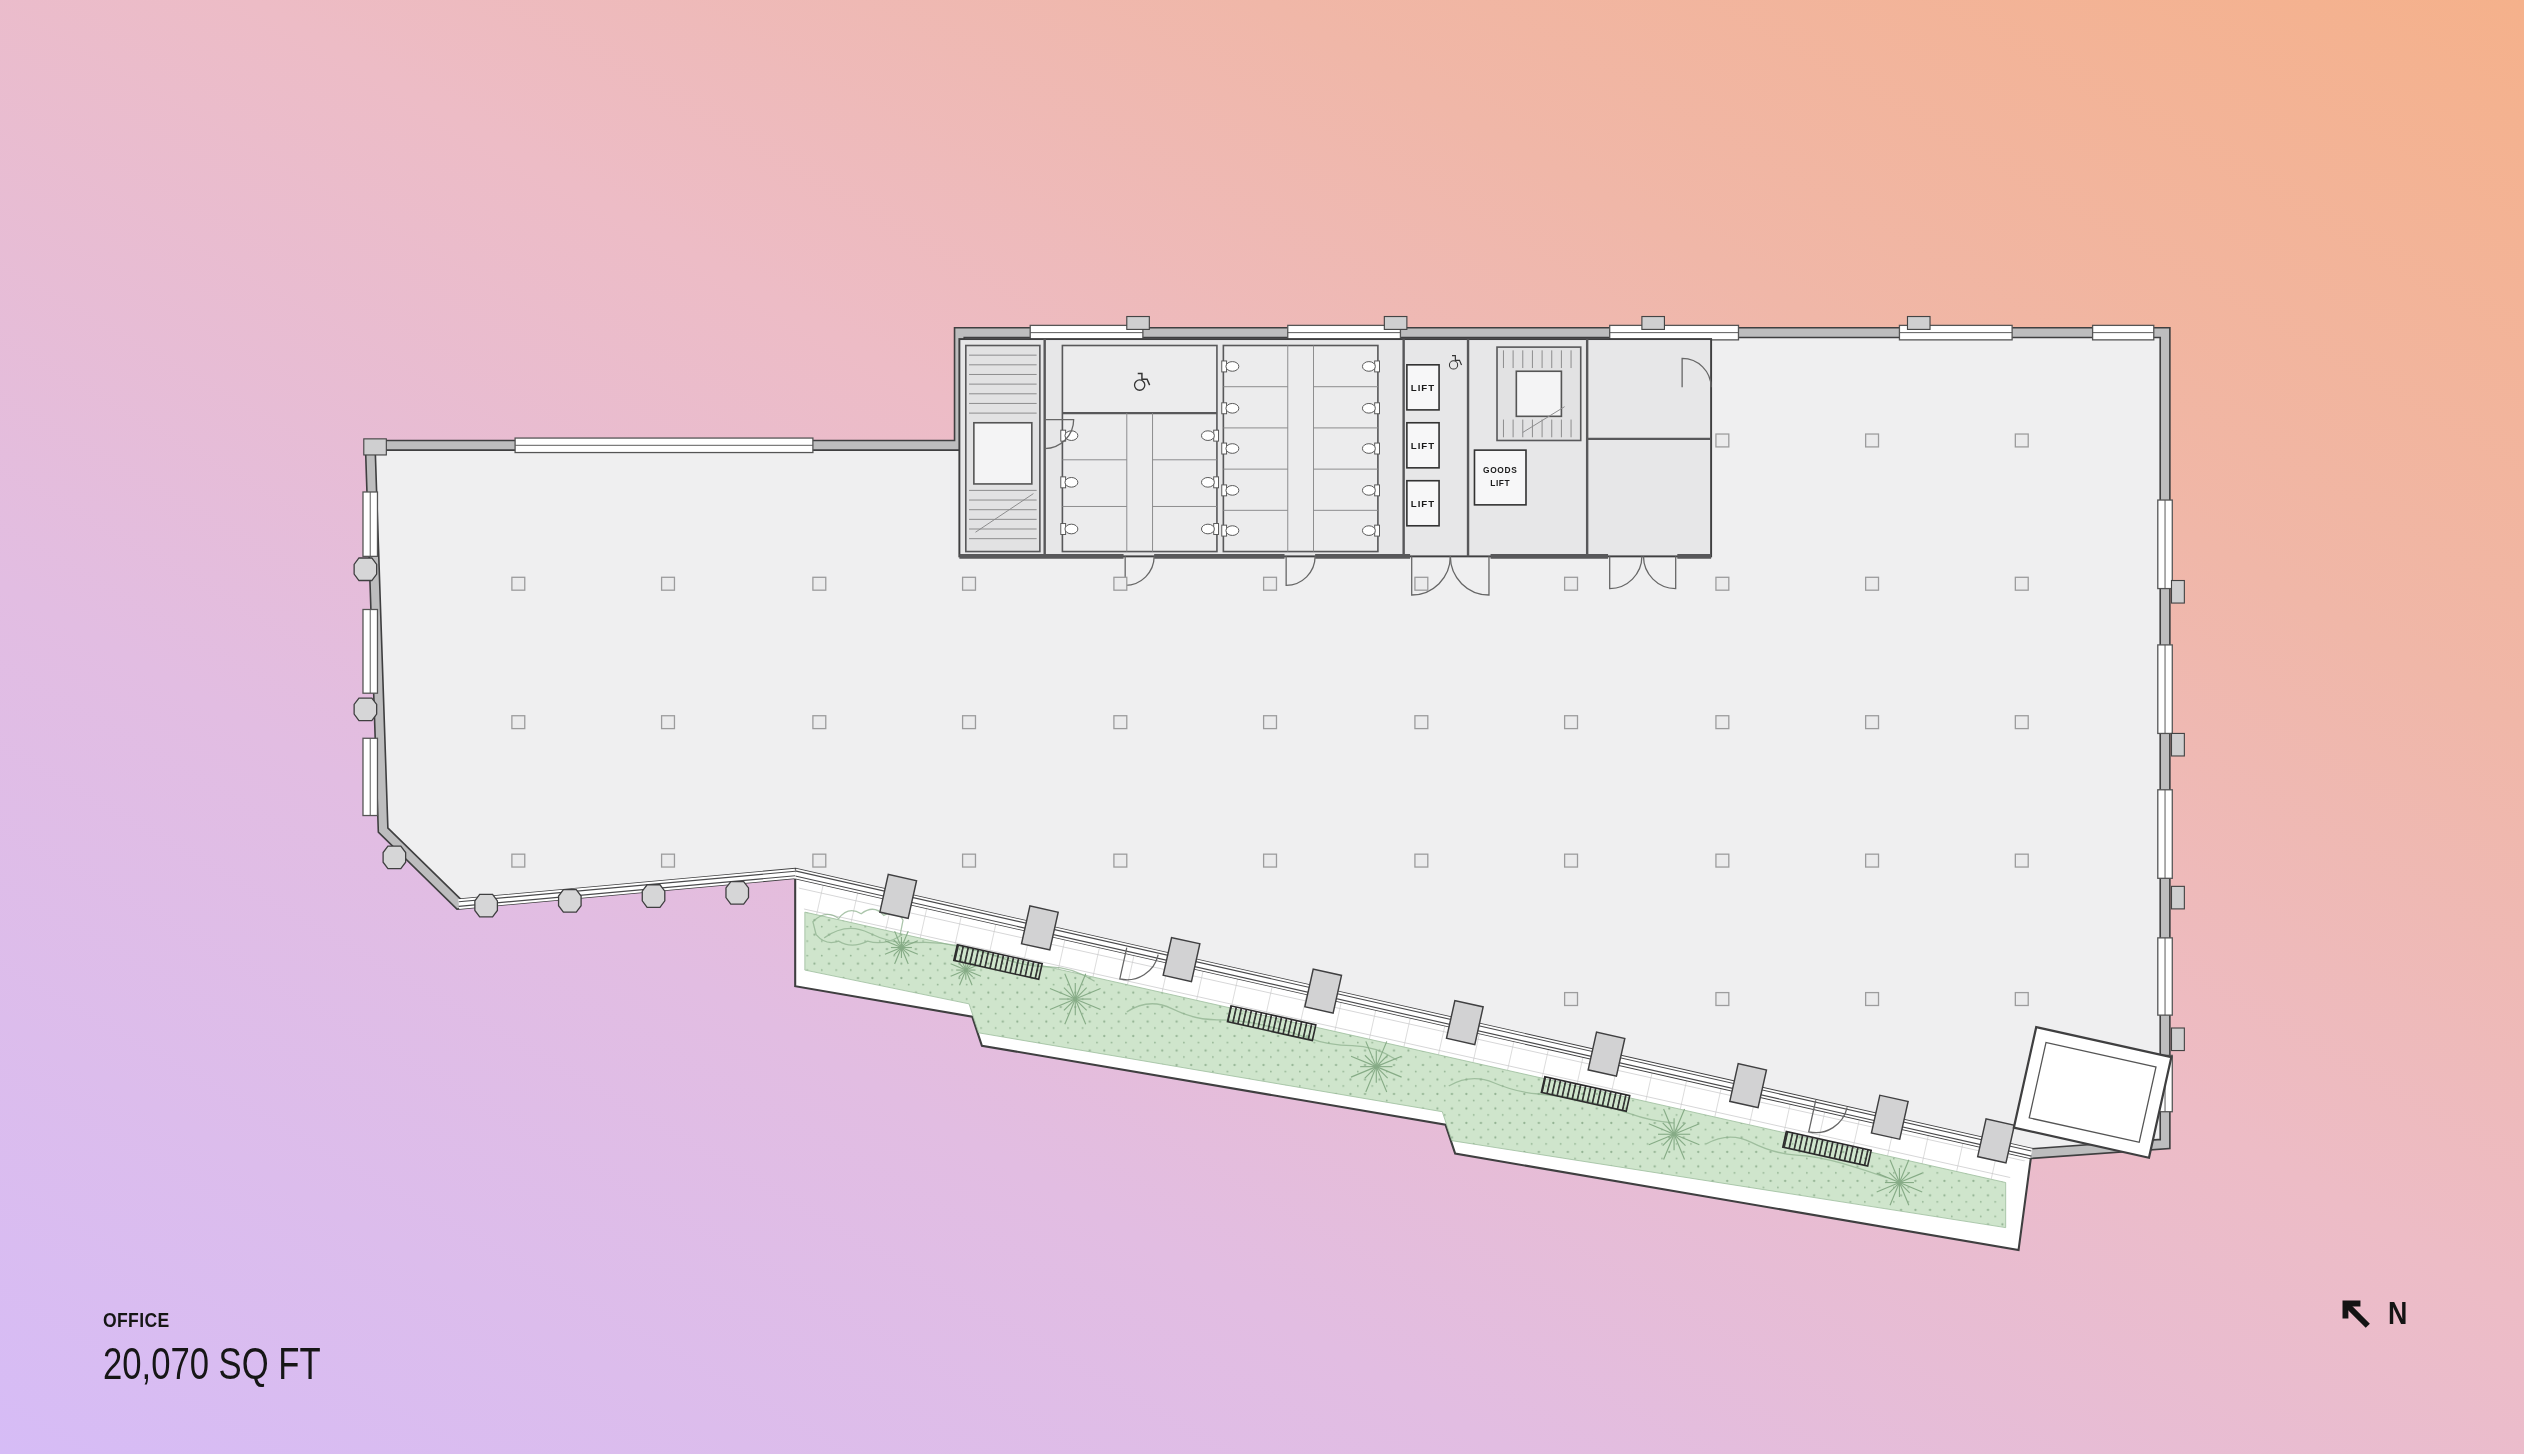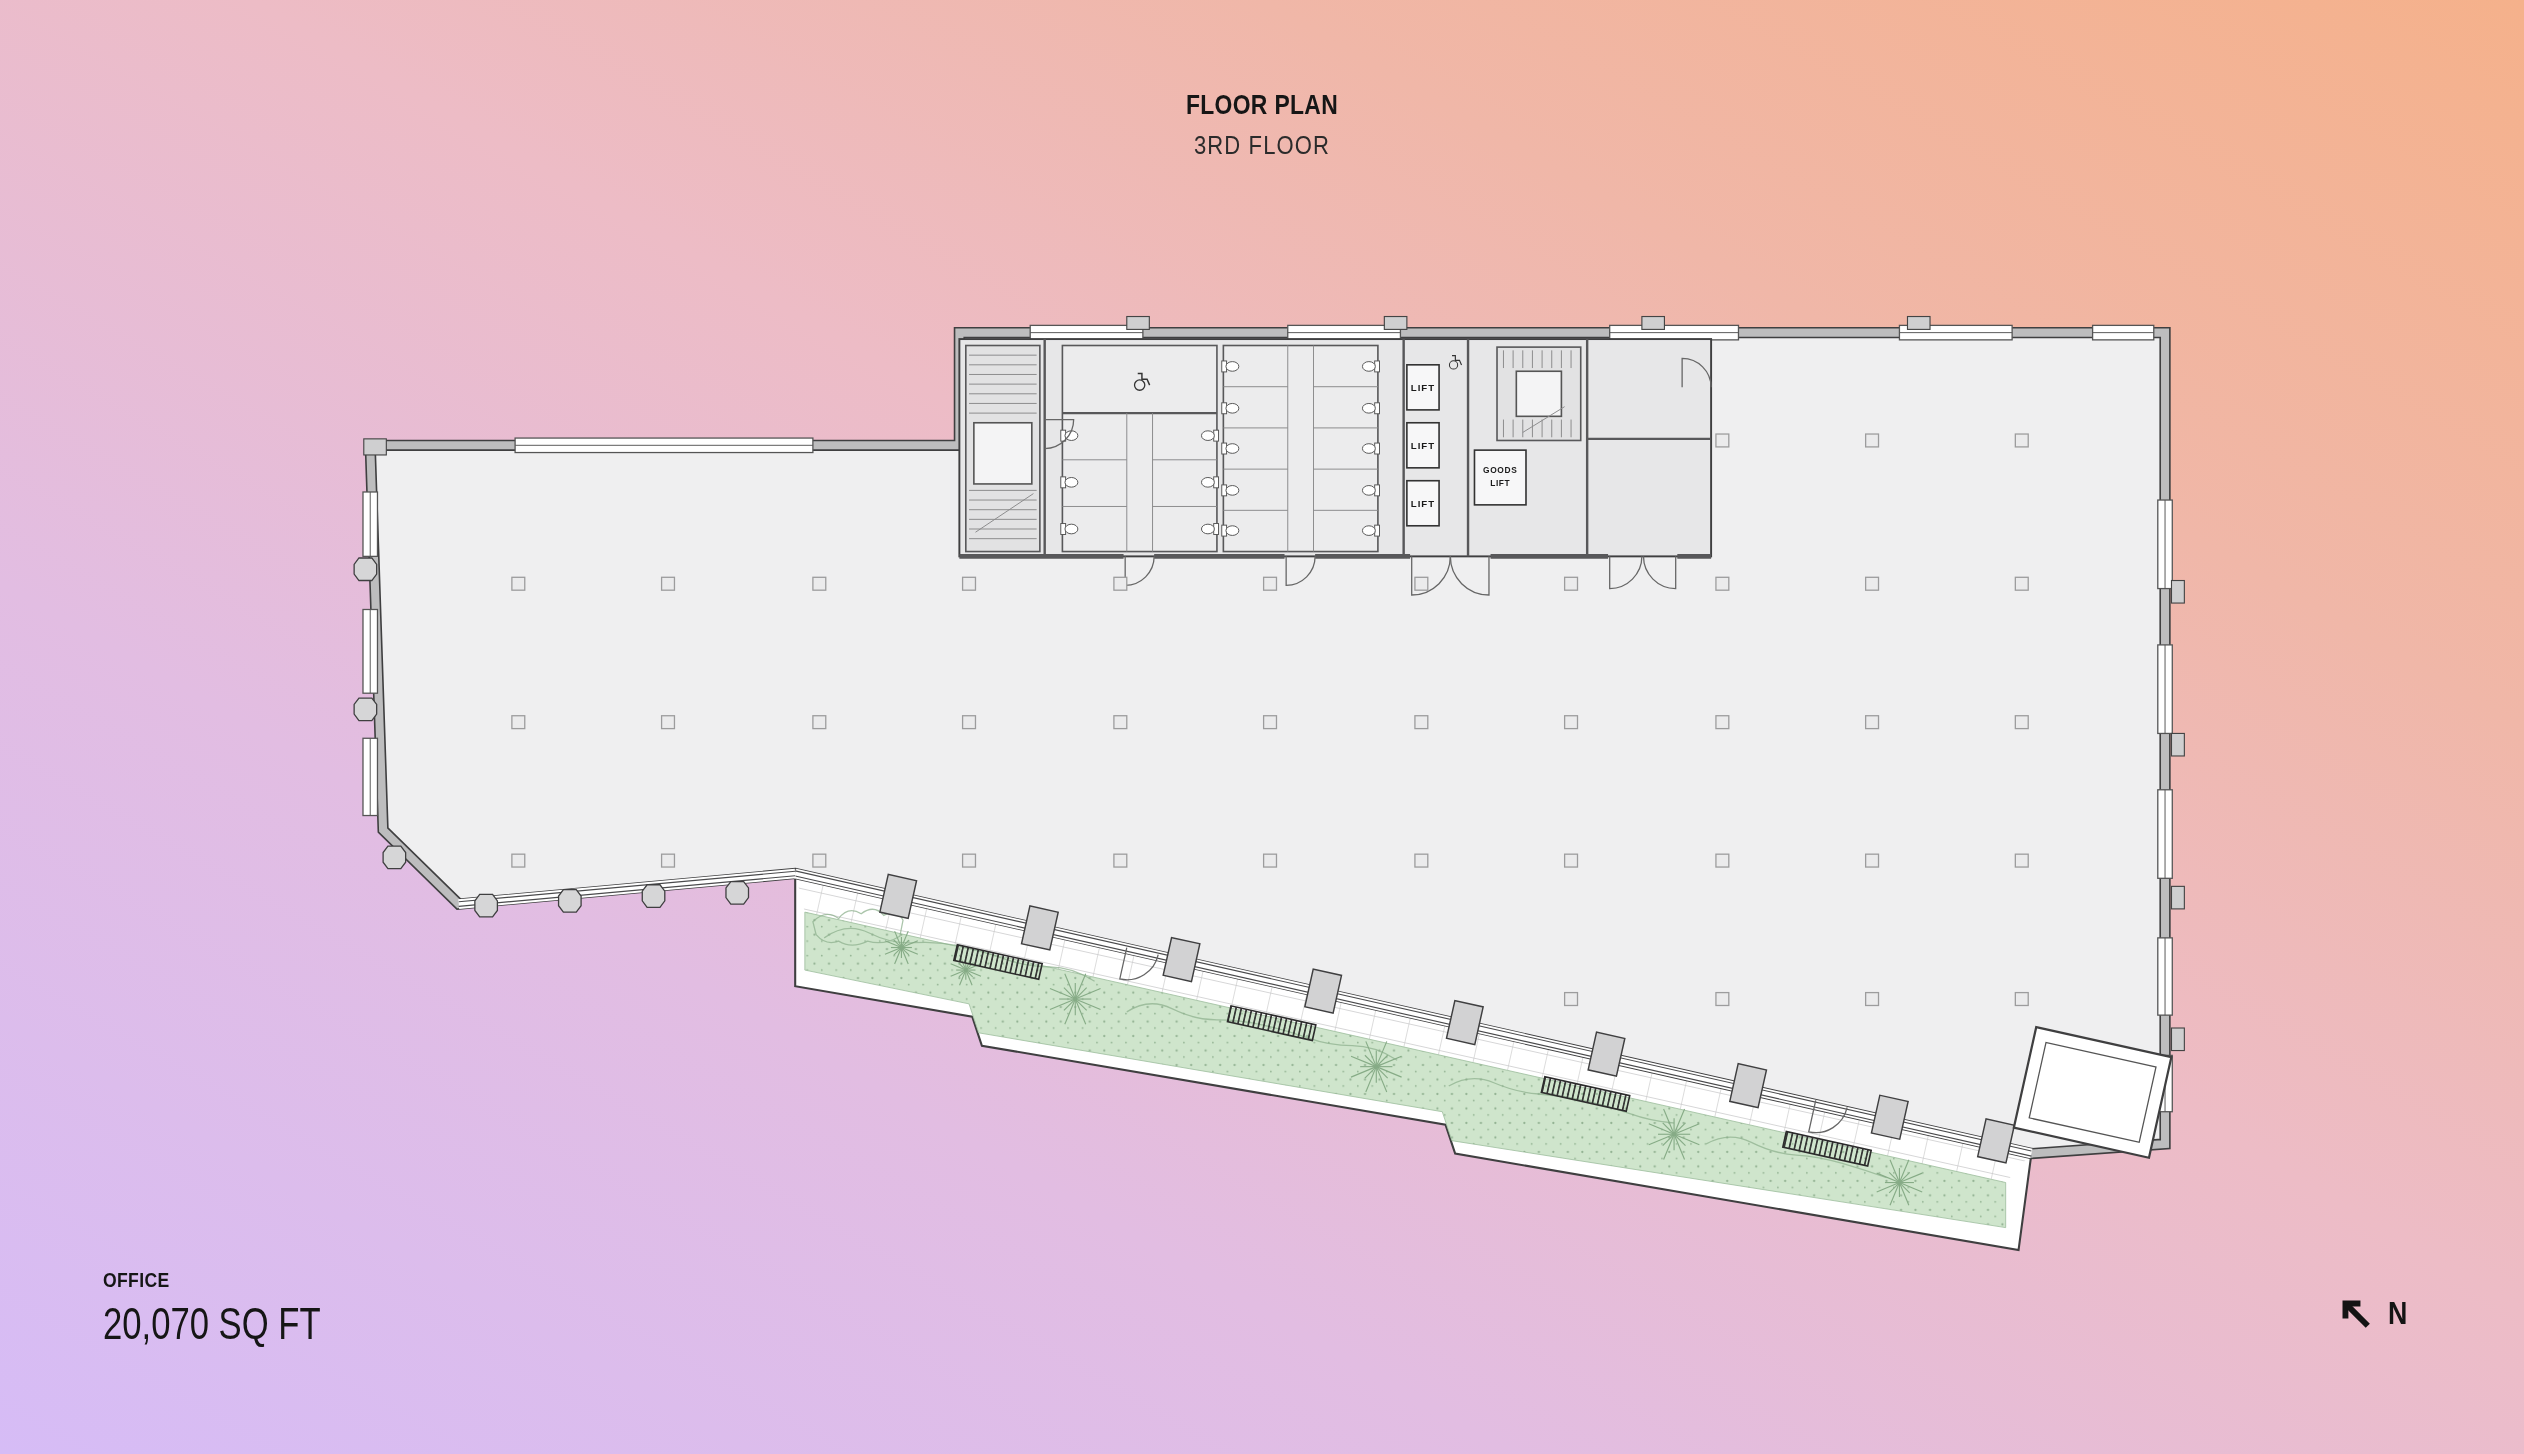--- a/index.html
+++ b/index.html
@@ -8,21 +8,21 @@
     background:linear-gradient(to top right,#d6bcf6 0%,#e2bde2 30%,#edbcc6 55%,#f0b7a8 75%,#f5b18b 100%);}
   .plan-svg{position:absolute;inset:0;width:100%;height:100%;display:block;}
 
   .title-block{position:absolute;top:6.1%;left:0;right:0;text-align:center;color:#161616;}
   .heading{font-size:1.08vw;font-weight:700;letter-spacing:.015em;
     transform:scaleX(.84);transform-origin:center;}
   .subheading{font-size:1.04vw;font-weight:400;letter-spacing:.05em;color:#2b2b2b;
     transform:scaleX(.84);transform-origin:center;margin-top:.38vw;}
 
   .stat{position:absolute;top:87.2%;color:#161616;}
-  .stat-office{left:4.1%;}
+  .stat-office{left:4.1%;margin-top:40px;}
   .stat-terrace{left:16.45%;}
   .stat-label{font-size:.82vw;font-weight:700;letter-spacing:.02em;
     transform:scaleX(.85);transform-origin:left bottom;}
   .stat-value{font-size:1.76vw;font-weight:400;margin-top:.30vw;
     transform:scaleX(.78);transform-origin:left top;white-space:nowrap;}
 
   .compass{position:absolute;left:92.55%;top:89.0%;display:flex;align-items:center;gap:.5vw;color:#141414;}
   .north-arrow{width:1.55vw;height:1.55vw;display:block;}
   .north-label{font-size:1.25vw;font-weight:700;transform:scaleX(.85);transform-origin:left center;}
 
@@ -496,24 +496,20 @@
         <rect x="1159" y="606" width="8" height="8" fill="#ebebec" stroke="#9c9c9d" stroke-width="0.8"></rect>
         <rect x="1252" y="606" width="8" height="8" fill="#ebebec" stroke="#9c9c9d" stroke-width="0.8"></rect>
       </g>
 
     <g transform="rotate(12.55 1300 668)">
       <rect x="1257" y="636" width="86" height="64" fill="#ffffff" stroke="#3f3f40" stroke-width="1.4"></rect>
       <rect x="1265" y="644" width="70" height="48" fill="none" stroke="#555" stroke-width="0.8"></rect>
     </g>
   </svg>
 
-  <header class="title-block">
-    <div class="heading">FLOOR PLAN</div>
-    <div class="subheading">3RD FLOOR</div>
-  </header>
 
   <div class="stat stat-office">
     <div class="stat-label">OFFICE</div>
     <div class="stat-value">20,070 SQ FT</div>
   </div>
 
   <div class="compass">
     <svg class="north-arrow" viewBox="0 0 24 24">
       <path d="M4 4 H15 V7.6 H7.6 V15 H4 Z" fill="#141414"></path>
       <path d="M7 7 L19.5 19.5" stroke="#141414" stroke-width="3.6"></path>

